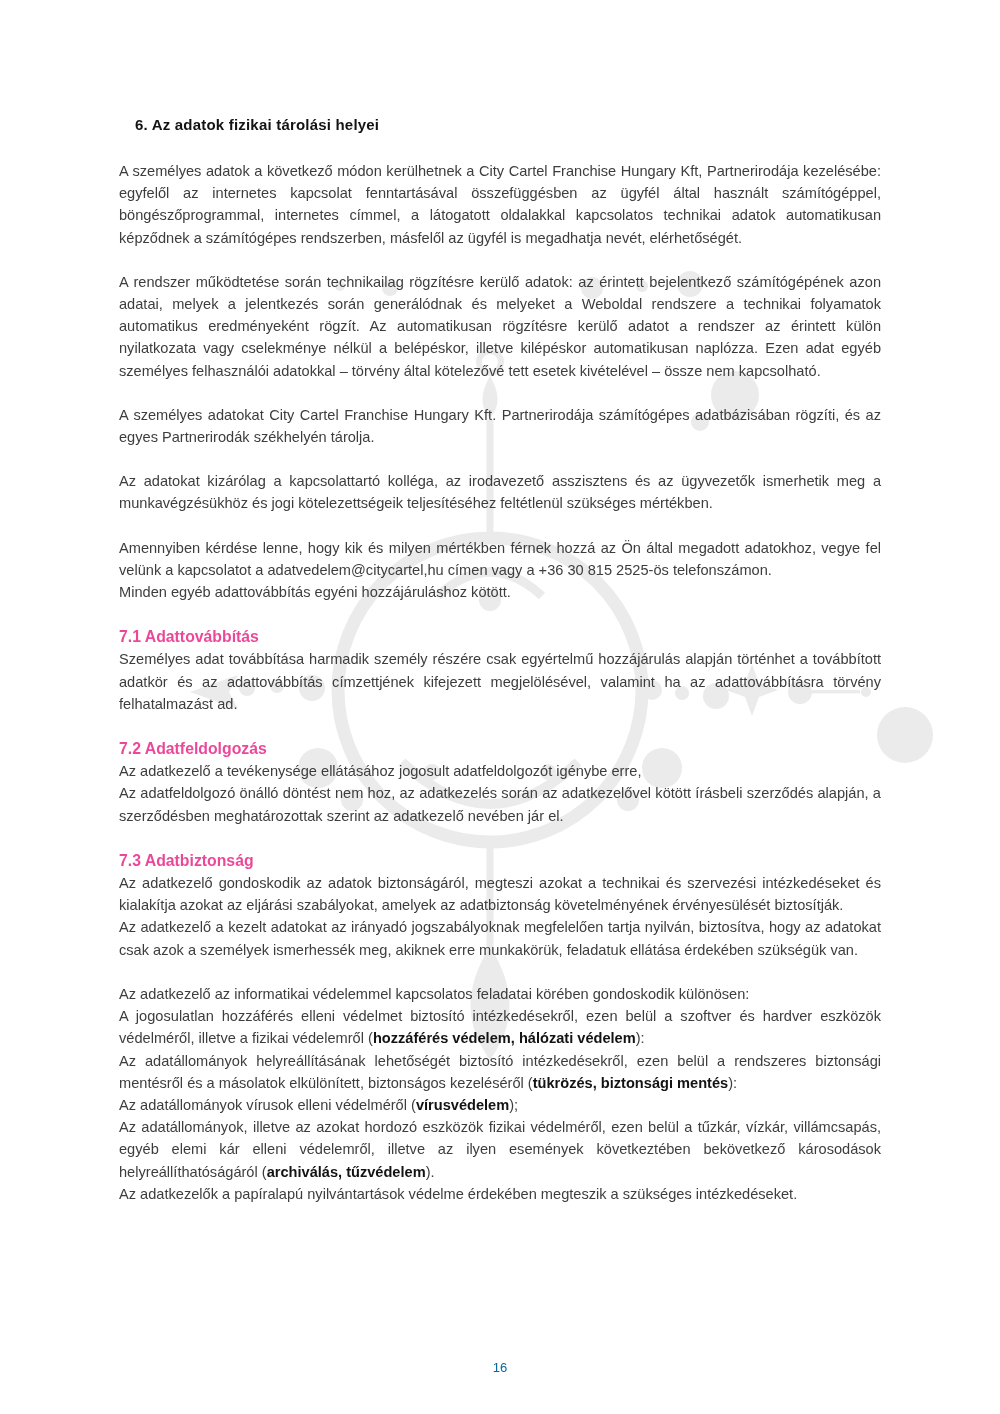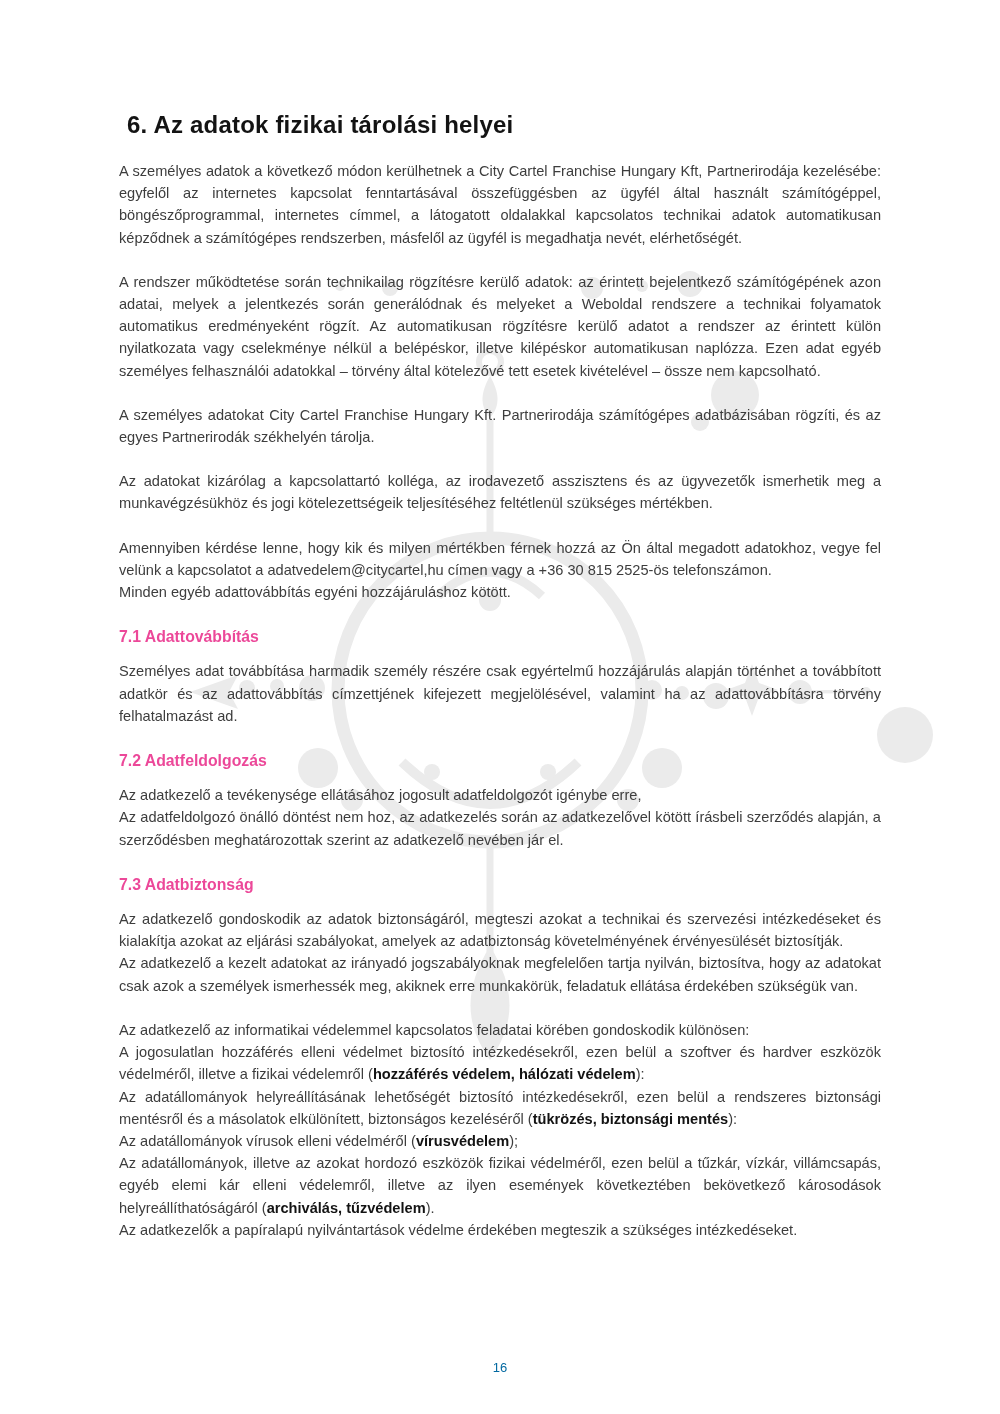--- a/index.html
+++ b/index.html
@@ -22,39 +22,39 @@
     left:119px;
     width:762px;
     top:112px;
     z-index:1;
     color:#3d3d3d;
     font-size:14.6px;
     line-height:22.2px;
     text-align:justify;
   }
   .content h1{
-    font-size:24px;
+    font-size:15px;
     line-height:26px;
     color:#131313;
     font-weight:bold;
     letter-spacing:0.2px;
-    margin:27px 0 22px 8px;
+    margin:27px 0 22px 16px;
     text-align:left;
   }
   .content h1:first-child{margin-top:0;}
   .content h2{
     font-size:15.8px;
     line-height:22.2px;
     color:#ec4899;
     font-weight:bold;
     margin:23px 0 0 0;
     text-align:left;
   }
   .content p{margin:0 0 22px 0;}
-  .content h2 + p{margin-top:12px;}
+  .content h2 + p{margin-top:0;}
   .content strong{color:#131313;font-weight:bold;}
   .page-number{
     position:absolute;
     top:1360px;
     left:0;
     width:100%;
     text-align:center;
     z-index:1;
     color:#0369a1;
     font-size:13px;

